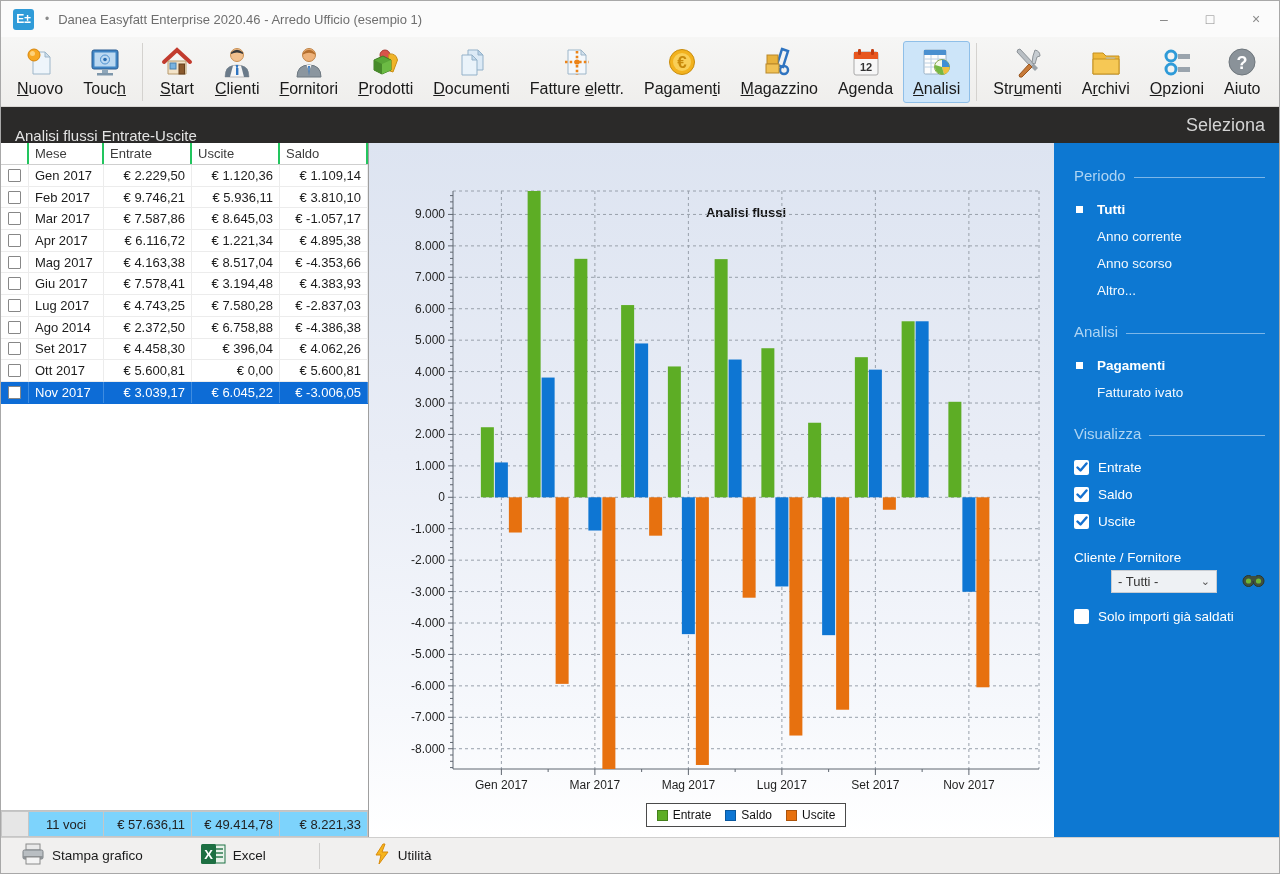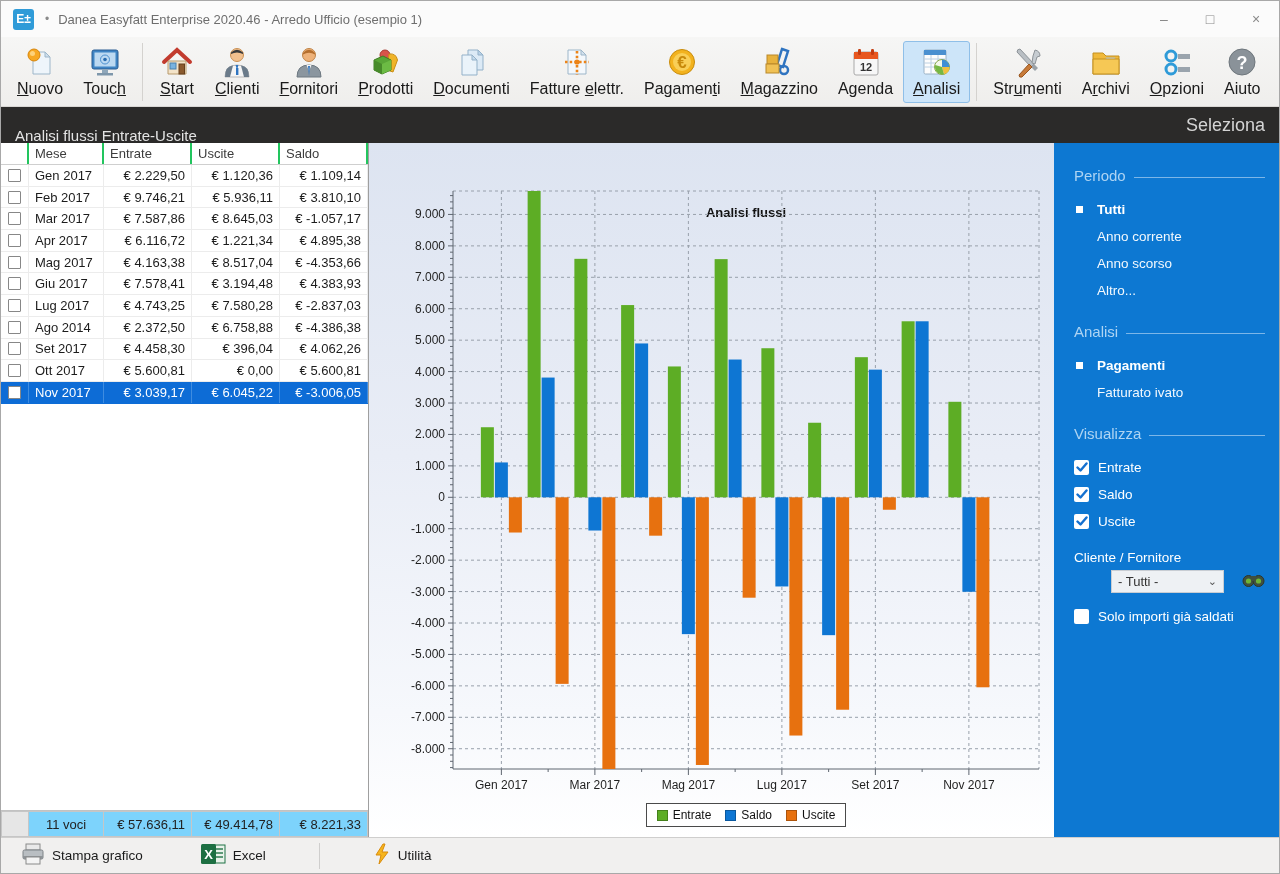--- a/index.html
+++ b/index.html
@@ -66,21 +66,21 @@
   
   .sidebar { width:225px; flex:0 0 auto; background:#0d78d2; color:#fff; padding:14px 14px 0 20px; font-size:13.5px; }
   .sb-section-title { color:#aed4f3; font-size:15px; display:flex; align-items:center; gap:8px; margin:10px 0 12px; }
   .sb-section-title .rule { flex:1; height:1px; background:#7cb6e8; margin-top:4px; }
   .sb-item { display:flex; align-items:center; height:27px; color:#f2f8fd; padding-left:23px; position:relative; }
   .sb-item.selected { font-weight:bold; color:#fff; }
   .sb-item.selected::before { content:""; position:absolute; left:2px; top:10px; width:7px; height:7px; background:#fff; }
   .sb-check-row { display:flex; align-items:center; gap:9px; height:27px; color:#fff; }
   .sb-chk { width:15px; height:15px; background:#fff; border-radius:2px; display:flex; align-items:center; justify-content:center; flex:0 0 auto; }
   .sb-label-cf { margin:6px 0 5px; color:#fff; }
-  .cf-row { display:flex; align-items:center; gap:18px;padding-left:37px; }
+  .cf-row { display:flex; align-items:center; gap:25px;padding-left:37px; }
   .dropdown { width:152px; height:23px; background:#eef1f4; border:1px solid #c8cdd3; color:#333; font-size:13px;
               display:flex; align-items:center; padding:0 6px; }
   .dd-chevron { margin-left:auto; color:#555; font-size:11px; }
   .sb-gap { height:9px; }
 
   
   .bottombar { height:36px; background:#f1f0ef; border-top:1px solid #cfcecd; display:flex; align-items:center; padding:0 10px; flex:0 0 auto;gap:37px; }
   .bb-btn { display:flex; align-items:center; gap:7px; font-size:13.5px; color:#1a1a1a; padding:4px 10px; }
   .bb-sep { width:1px; height:26px; background:#cfcecd; margin:0 6px; }
 </style>

